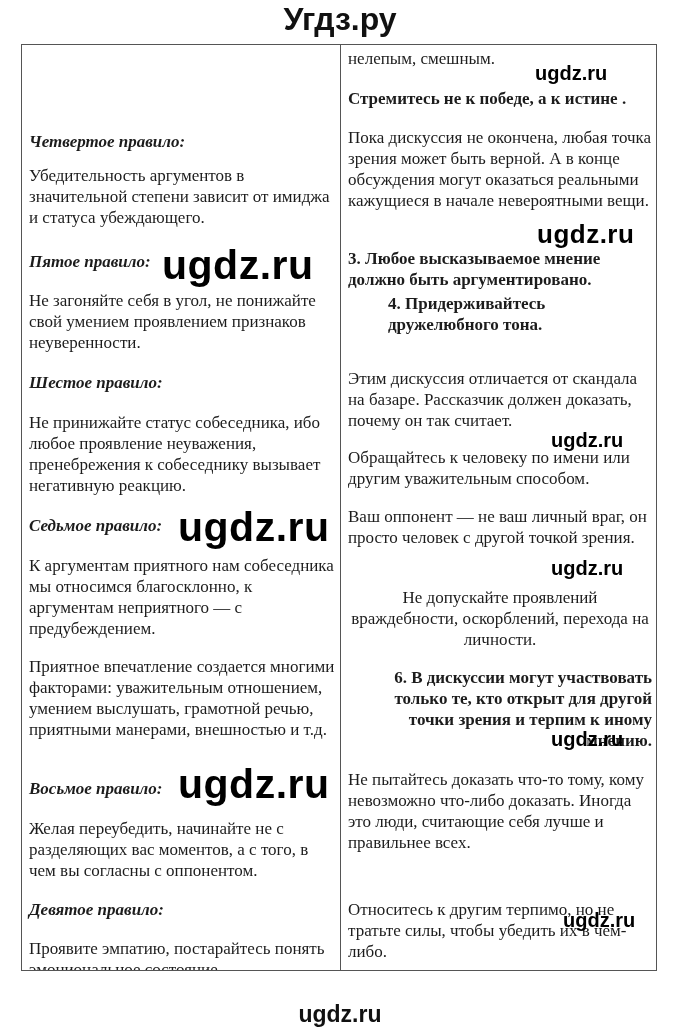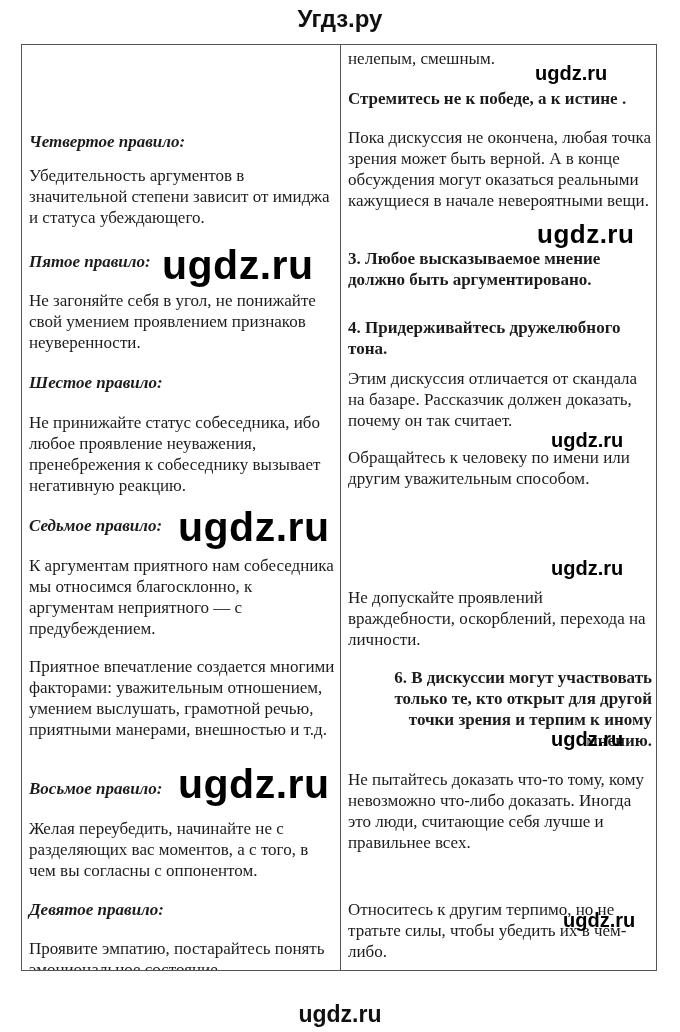--- a/index.html
+++ b/index.html
@@ -15,21 +15,21 @@
       color: #1a1a1a;
     }
     .site-title {
       position: absolute;
       left: 0;
       top: 3px;
       width: 680px;
       text-align: center;
       font-family: "Liberation Sans", "DejaVu Sans", sans-serif;
       font-weight: bold;
-      font-size: 24px;
+      font-size: 32px;
       line-height: 32px;
       color: #111111;
     }
     .table {
       position: absolute;
       left: 21px;
       top: 44px;
       width: 636px;
       height: 927px;
       border: 1.5px solid #555555;
@@ -131,24 +131,25 @@
   </div>
 
   <div class="col col-right">
     <p class="block" style="top:3px;">нелепым, смешным.</p>
 
     <p class="block heading-bold" style="top:43px;">Стремитесь не к победе, а к истине .</p>
     <p class="block" style="top:82px;">Пока дискуссия не окончена, любая точка зрения может быть верной. А в конце обсуждения могут оказаться реальными кажущиеся в начале невероятными вещи.</p>
 
     <p class="block heading-bold" style="top:203px;">3. Любое высказываемое мнение должно быть аргументировано.</p>
 
-    <p class="block heading-bold" style="top:272px;">4. Придерживайтесь дружелюбного тона.</p>
+    <p class="block heading-bold" style="top:248px;margin-left:40px;">4. Придерживайтесь дружелюбного тона.</p>
     <p class="block" style="top:323px;">Этим дискуссия отличается от скандала на базаре. Рассказчик должен доказать, почему он так считает.</p>
     <p class="block" style="top:402px;">Обращайтесь к человеку по имени или другим уважительным способом.</p>
-    <p class="block" style="top:542px;">Не допускайте проявлений враждебности, оскорблений, перехода на личности.</p>
+    <p class="block" style="top:461px;">Ваш оппонент — не ваш личный враг, он просто человек с другой точкой зрения.</p>
+    <p class="block" style="top:542px;text-align:center;">Не допускайте проявлений враждебности, оскорблений, перехода на личности.</p>
 
     <p class="block heading-bold" style="top:622px;text-align:right;">6. В дискуссии могут участвовать только те, кто открыт для другой точки зрения и терпим к иному мнению.</p>
     <p class="block" style="top:724px;">Не пытайтесь доказать что-то тому, кому невозможно что-либо доказать. Иногда это люди, считающие себя лучше и правильнее всех.</p>
     <p class="block" style="top:826px;margin-top:28px;">Относитесь к другим терпимо, но не тратьте силы, чтобы убедить их в чем-либо.</p>
   </div>
 </div>
 
 <div class="wm-large" style="left:162px; top:243px;">ugdz.ru</div>
 <div class="wm-large" style="left:178px; top:505px;">ugdz.ru</div>
 <div class="wm-large" style="left:178px; top:762px;">ugdz.ru</div>

